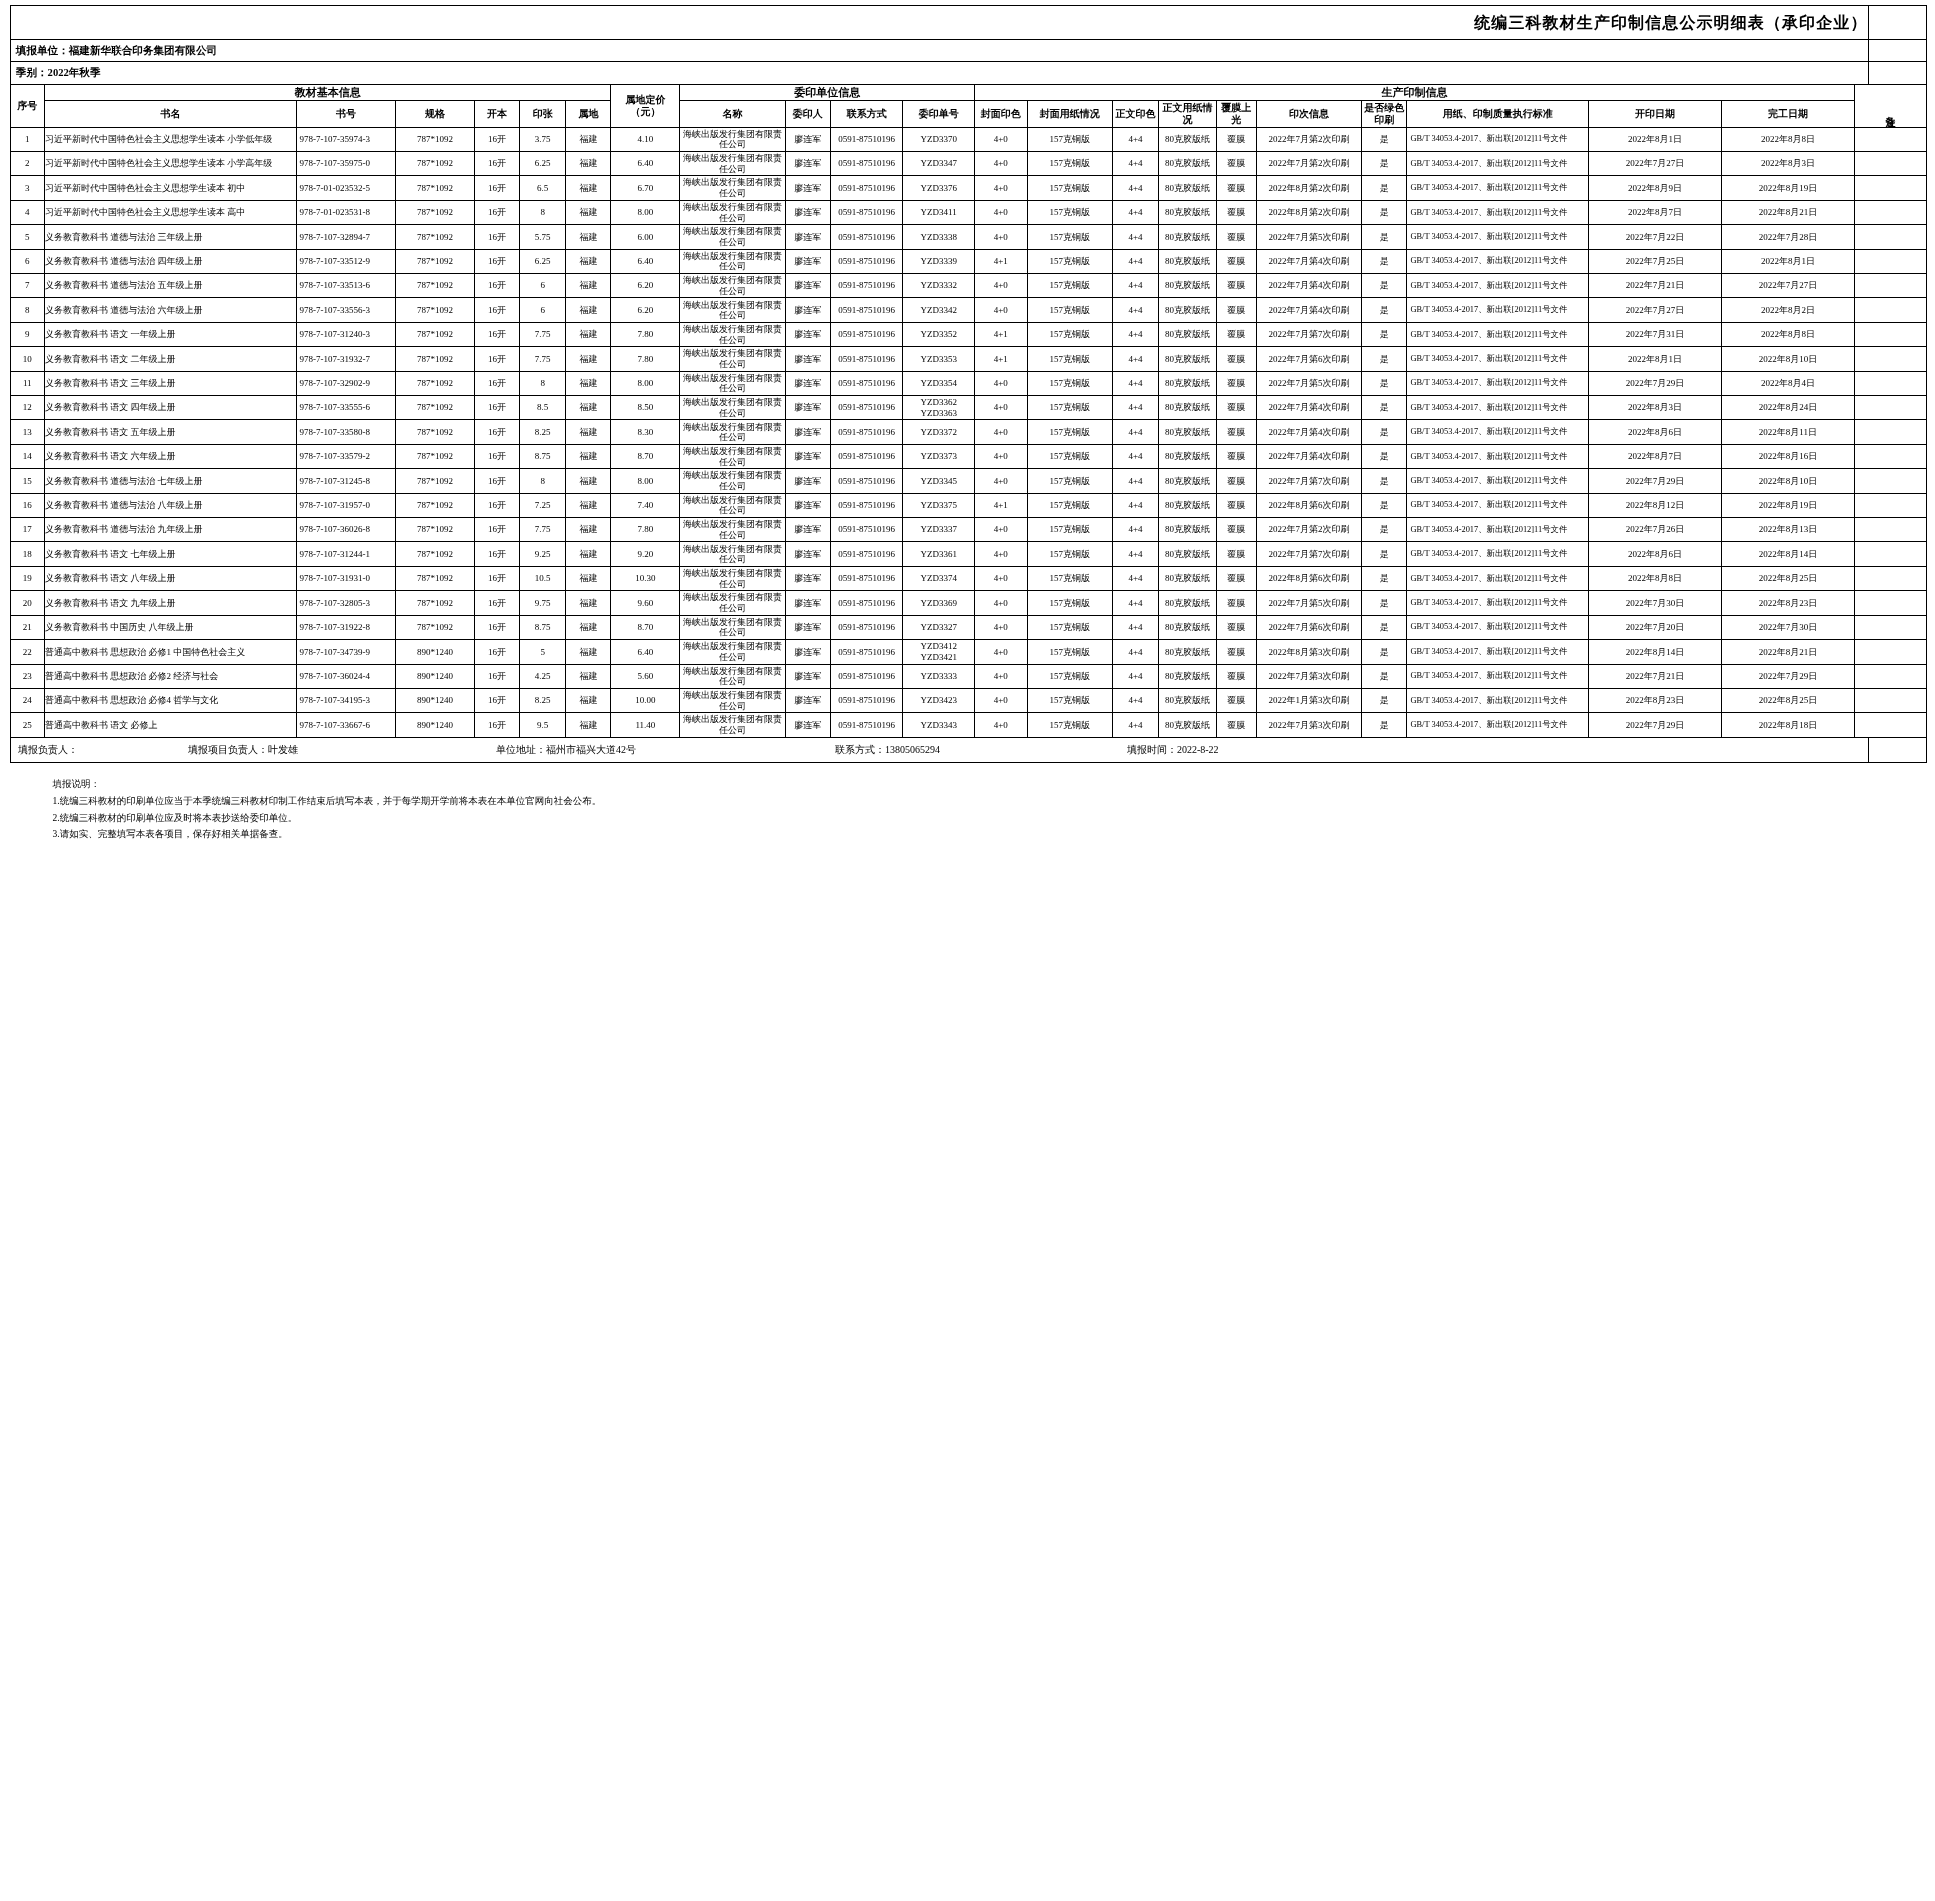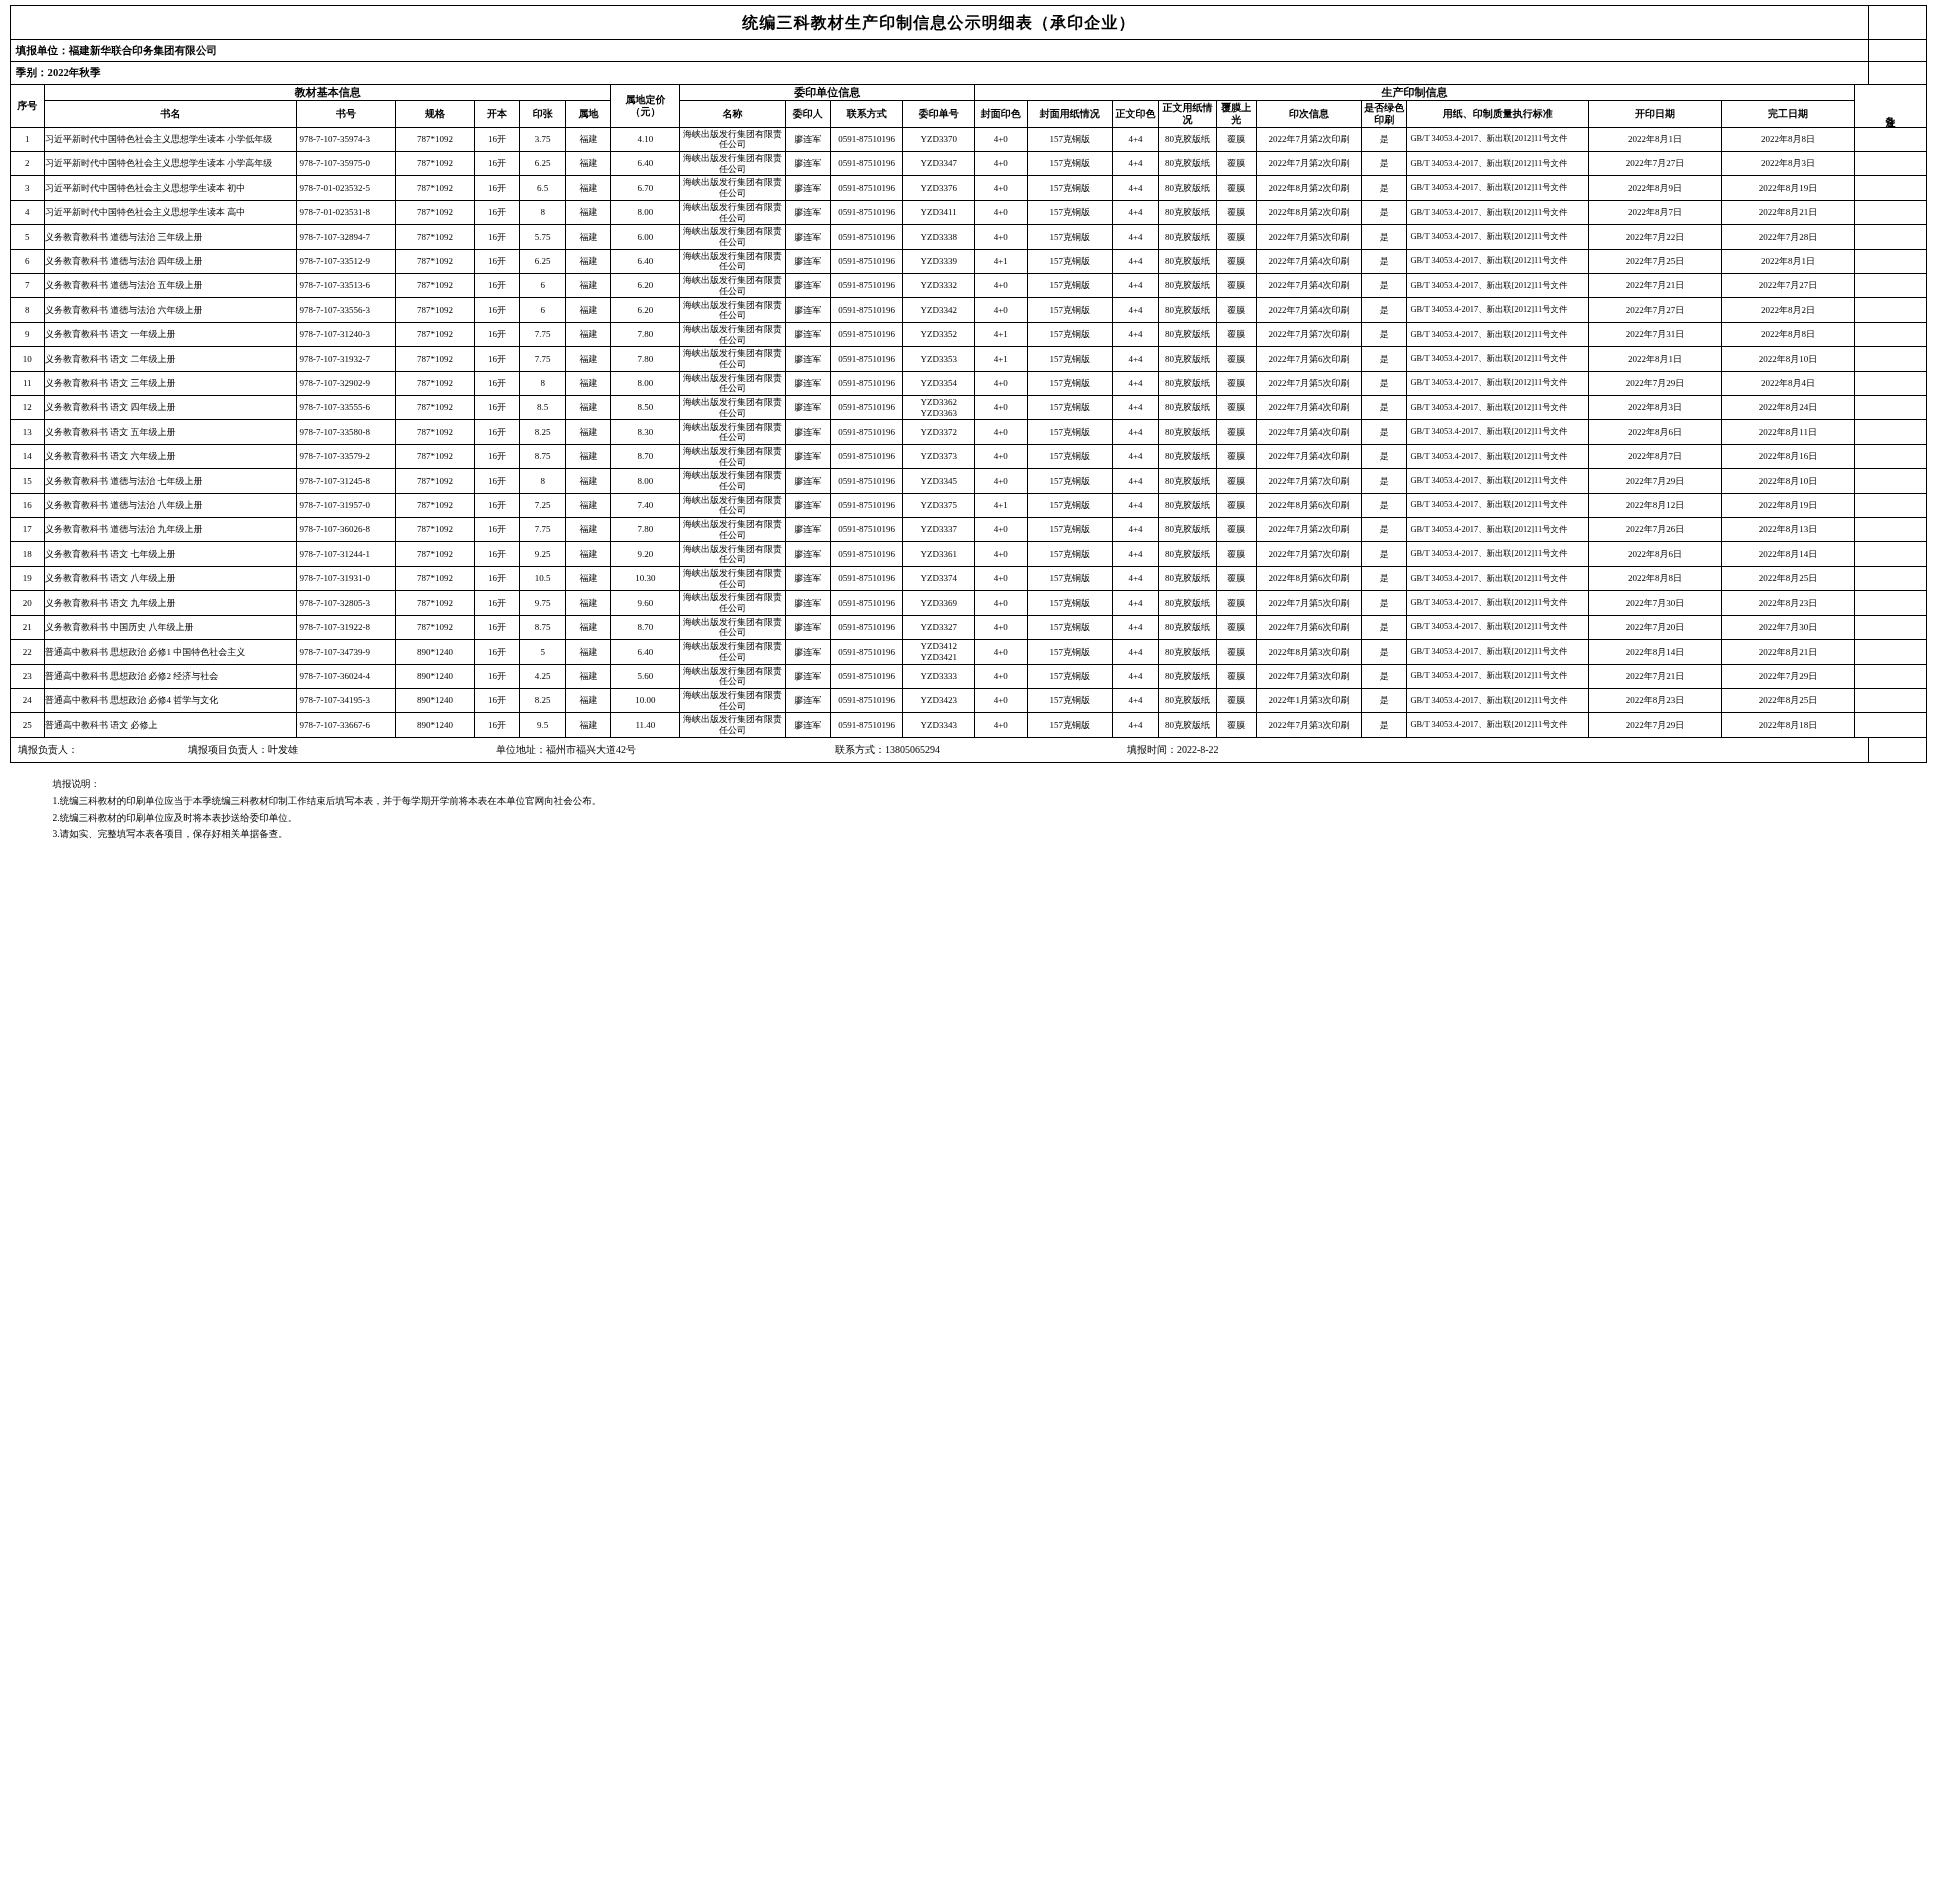--- a/index.html
+++ b/index.html
@@ -5,21 +5,21 @@
   html,body{margin:0;padding:0;background:#fff;}
   body{
     font-family:"Liberation Serif","DejaVu Serif",serif;
     width:1936px;
     color:#000;
     -webkit-font-smoothing:antialiased;
   }
   .page{width:1936px;box-sizing:border-box;padding:5.3px 9.5px 0 9.5px;}
   
   .title-row{display:flex;border:0.5px solid #000;border-bottom:none;}
-  .title-cell{flex:1;text-align:center;font-size:16px;font-weight:bold;padding:6.3px 0 5.3px;letter-spacing:1.1px;}
+  .title-cell{flex:1;text-align:right;font-size:16px;font-weight:bold;padding:6.3px 0 5.3px;letter-spacing:1.1px;}
   .title-side{width:57px;border-left:0.5px solid #000;}
   .meta-row{border:0.5px solid #000;border-bottom:none;display:flex;}
   .meta-cell{flex:1;font-size:10.6px;padding:3.7px 5.3px;font-weight:bold;}
   .meta-side{width:57px;border-left:0.5px solid #000;}
   
   table{border-collapse:collapse;width:100%;table-layout:fixed;}
   th,td{border:0.5px solid #000;font-size:9px;text-align:center;vertical-align:middle;padding:1.1px 1.1px;line-height:1.18;}
   th{font-weight:bold;font-size:10px;}
   .grp{font-size:11px;font-weight:bold;margin-top:34px;}
   td.bookname{text-align:left;padding-left:0;font-size:9px;}

